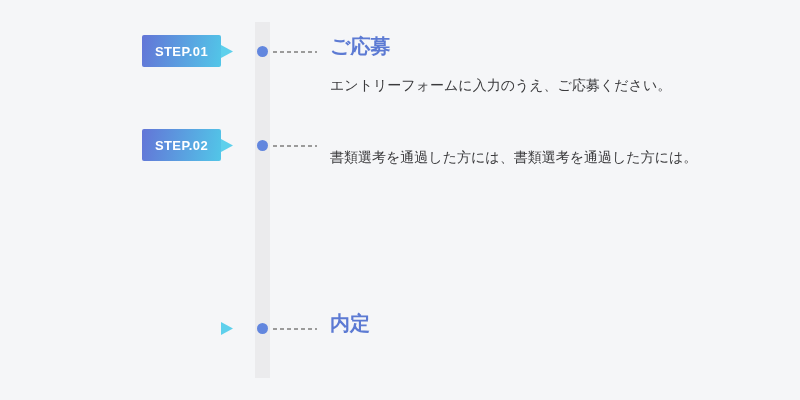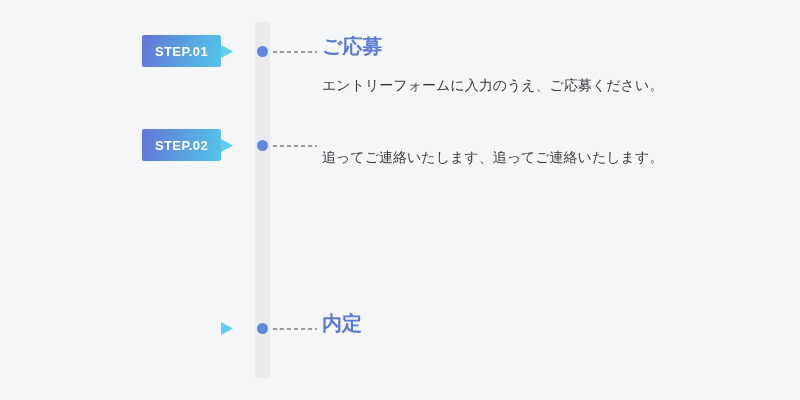--- a/index.html
+++ b/index.html
@@ -83,21 +83,21 @@
     width: 44px;
     height: 2px;
     background: repeating-linear-gradient(
       to right,
       #9b9b9b 0px, #9b9b9b 4px,
       transparent 4px, transparent 7px
     );
   }
   .content {
     position: absolute;
-    left: 322px;
+    left: 330px;
     top: 0;
     width: 440px;
   }
   .step-title {
     margin: 0;
     font-size: 20px;
     line-height: 22px;
     font-weight: bold;
     color: #5c7ad3;
   }
@@ -128,21 +128,21 @@
   </div>
 
   <div class="step step-2">
     <div class="badge">
       <span class="badge-label">STEP.02</span>
     </div>
     <div class="badge-arrow"></div>
     <div class="dot"></div>
     <div class="dash-line"></div>
     <div class="content">
-      <p class="step-desc">追ってご連絡いたします、追ってご連絡いたします。</p>
+      <p class="step-desc">書類選考を通過した方には、書類選考を通過した方には。</p>
     </div>
   </div>
 
 
   <div class="step step-4">
     <div class="badge-arrow"></div>
     <div class="dot"></div>
     <div class="dash-line"></div>
     <div class="content">
       <h3 class="step-title">内定</h3>

